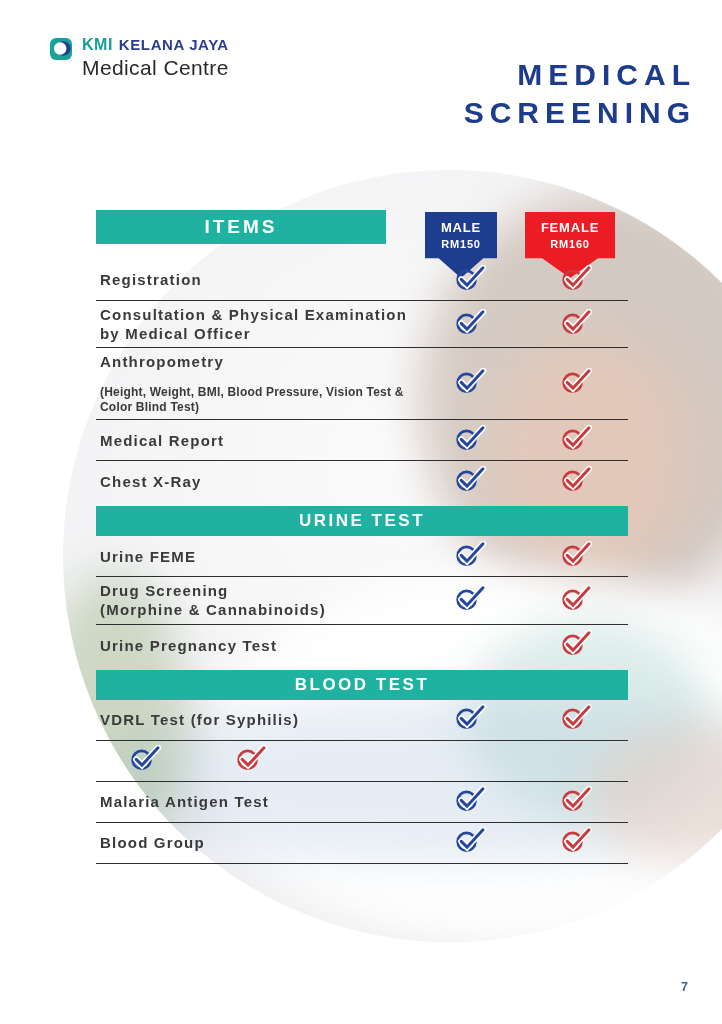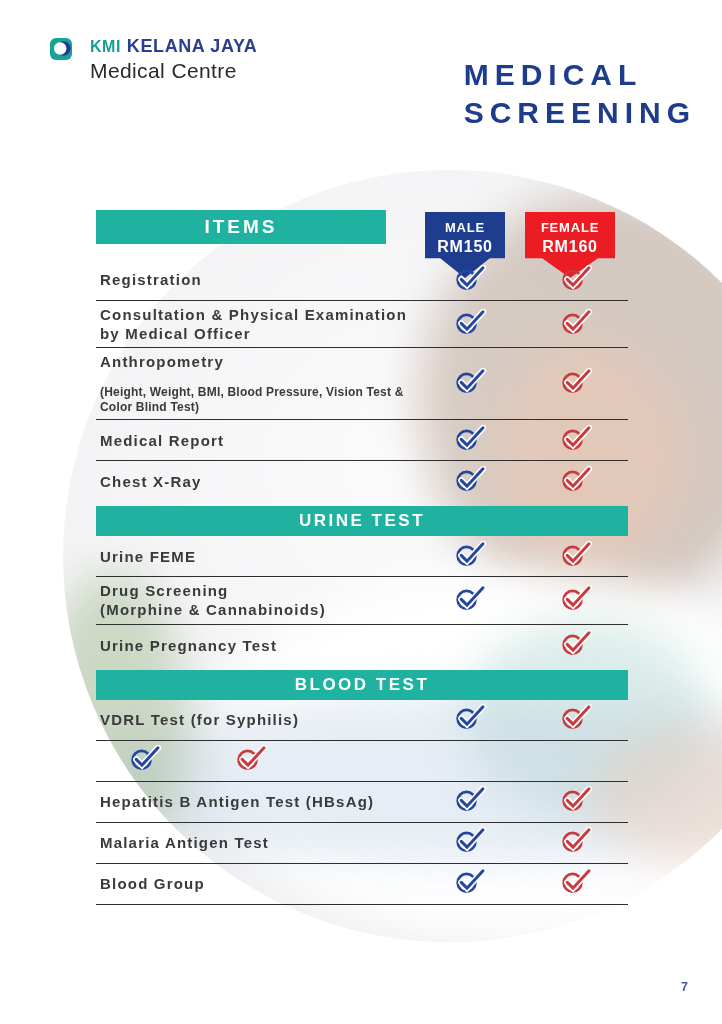--- a/index.html
+++ b/index.html
@@ -18,47 +18,47 @@
   .blob { position:absolute; border-radius:50%; filter:blur(22px); }
   .blob-hair  { left:46%; top:3%;  width:48%; height:54%; background:rgba(150,116,92,.34); }
   .blob-face  { left:56%; top:22%; width:25%; height:30%; background:rgba(236,198,178,.55); }
   .blob-coat  { left:18%; top:52%; width:80%; height:48%; background:rgba(255,255,255,.95); }
   .blob-scrub { left:52%; top:58%; width:32%; height:26%; background:rgba(128,190,180,.28); }
   .blob-desk  { left:4%;  top:68%; width:95%; height:22%; background:rgba(183,204,224,.35); }
   .blob-plant { left:-3%; top:52%; width:19%; height:38%; background:rgba(148,176,124,.40); }
   .blob-hand  { left:68%; top:72%; width:30%; height:18%; background:rgba(236,202,182,.45); }
 
   
-  .logo { position:absolute; left:50px; top:36px; display:flex; align-items:flex-start; gap:18px; }
+  .logo { position:absolute; left:50px; top:36px; display:flex; align-items:flex-start; gap:10px; }
   .logo-icon { width:22px; height:22px; margin-top:2px; }
   .logo-line1 { display:flex; align-items:baseline; gap:6px; }
   .logo-kmi    { color:#14A098; font-weight:bold; font-size:16px; letter-spacing:.5px; }
-  .logo-region { color:#2B3E90; font-weight:bold; font-size:18px; letter-spacing:.6px; }
+  .logo-region { color:#2B3E90; font-weight:bold; font-size:15px; letter-spacing:.6px; }
   .logo-name   { color:#2a2a2a; font-size:21px; letter-spacing:.4px; margin-top:2px; }
 
   .doc-title {
-    position:absolute; right:26px; top:56px; text-align:left;
+    position:absolute; right:26px; top:56px; text-align:right;
     color:#1E3C8C; font-size:30px; font-weight:bold; letter-spacing:6px; line-height:1.25;
   }
 
   
   .items-bar {
     position:absolute; left:96px; top:210px; width:290px; height:34px;
     background:#1FB2A0; color:#fff; display:flex; align-items:center; justify-content:center;
     font-size:19px; font-weight:bold; letter-spacing:3px;
   }
   .ribbon {
     position:absolute; top:212px; height:66px; color:#fff; text-align:center;
     font-weight:bold; line-height:1.3; padding-top:8px; box-sizing:border-box;
     clip-path:polygon(0 0,100% 0,100% 70%,81% 70%,50% 100%,19% 70%,0 70%);
   }
-  .ribbon-male   { left:425px; width:80px; background:#1E3D8F; }
+  .ribbon-male   { left:425px; width:72px; background:#1E3D8F; }
   .ribbon-female { left:525px; width:90px; background:#EC1C24; }
   .ribbon-label { font-size:13px; letter-spacing:.8px; }
-  .ribbon-price { font-size:16px; letter-spacing:.8px; }
+  .ribbon-price { font-size:11px; letter-spacing:.8px; }
 
   
   .rows { position:absolute; left:96px; top:260px; width:532px; }
   .row { display:flex; align-items:center; min-height:41px; box-sizing:border-box; }
   .row.bordered { border-bottom:1.6px solid #2e2e2e; }
   .row-label {
     flex:0 0 325px; color:#3A3A3A; font-weight:bold; font-size:15px;
     letter-spacing:1.2px; line-height:1.28; padding:4px 0 4px 4px; box-sizing:border-box;
   }
   .row-sub { font-size:12px; letter-spacing:.2px; margin-top:13px; }
@@ -303,39 +303,20 @@
         <div class="cell female">
           <span><svg viewBox="0 0 36 30" width="32" height="27">
               <circle cx="13" cy="16.5" r="10" fill="none" stroke="#C93A3E" stroke-width="3"></circle>
               <path d="M7 16 L13.5 22.5 L31.5 3" fill="none" stroke="#fcfcfc" stroke-width="7" stroke-linecap="round"></path>
               <path d="M7 16 L13.5 22.5 L31.5 3" fill="none" stroke="#C93A3E" stroke-width="3.4" stroke-linecap="round"></path>
             </svg></span>
         </div>
       </div>
       <div class="row bordered">
         <div class="row-label">
-          <div>Hepatitis B Antigen Test (HBsAg)</div>
-        </div>
-        <div class="cell male">
-          <span><svg viewBox="0 0 36 30" width="32" height="27">
-              <circle cx="13" cy="16.5" r="10" fill="none" stroke="#24469E" stroke-width="3"></circle>
-              <path d="M7 16 L13.5 22.5 L31.5 3" fill="none" stroke="#fcfcfc" stroke-width="7" stroke-linecap="round"></path>
-              <path d="M7 16 L13.5 22.5 L31.5 3" fill="none" stroke="#24469E" stroke-width="3.4" stroke-linecap="round"></path>
-            </svg></span>
-        </div>
-        <div class="cell female">
-          <span><svg viewBox="0 0 36 30" width="32" height="27">
-              <circle cx="13" cy="16.5" r="10" fill="none" stroke="#C93A3E" stroke-width="3"></circle>
-              <path d="M7 16 L13.5 22.5 L31.5 3" fill="none" stroke="#fcfcfc" stroke-width="7" stroke-linecap="round"></path>
-              <path d="M7 16 L13.5 22.5 L31.5 3" fill="none" stroke="#C93A3E" stroke-width="3.4" stroke-linecap="round"></path>
-            </svg></span>
-        </div>
-      </div>
-      <div class="row bordered">
-        <div class="row-label">
           <div>Malaria Antigen Test</div>
         </div>
         <div class="cell male">
           <span><svg viewBox="0 0 36 30" width="32" height="27">
               <circle cx="13" cy="16.5" r="10" fill="none" stroke="#24469E" stroke-width="3"></circle>
               <path d="M7 16 L13.5 22.5 L31.5 3" fill="none" stroke="#fcfcfc" stroke-width="7" stroke-linecap="round"></path>
               <path d="M7 16 L13.5 22.5 L31.5 3" fill="none" stroke="#24469E" stroke-width="3.4" stroke-linecap="round"></path>
             </svg></span>
         </div>
         <div class="cell female">

